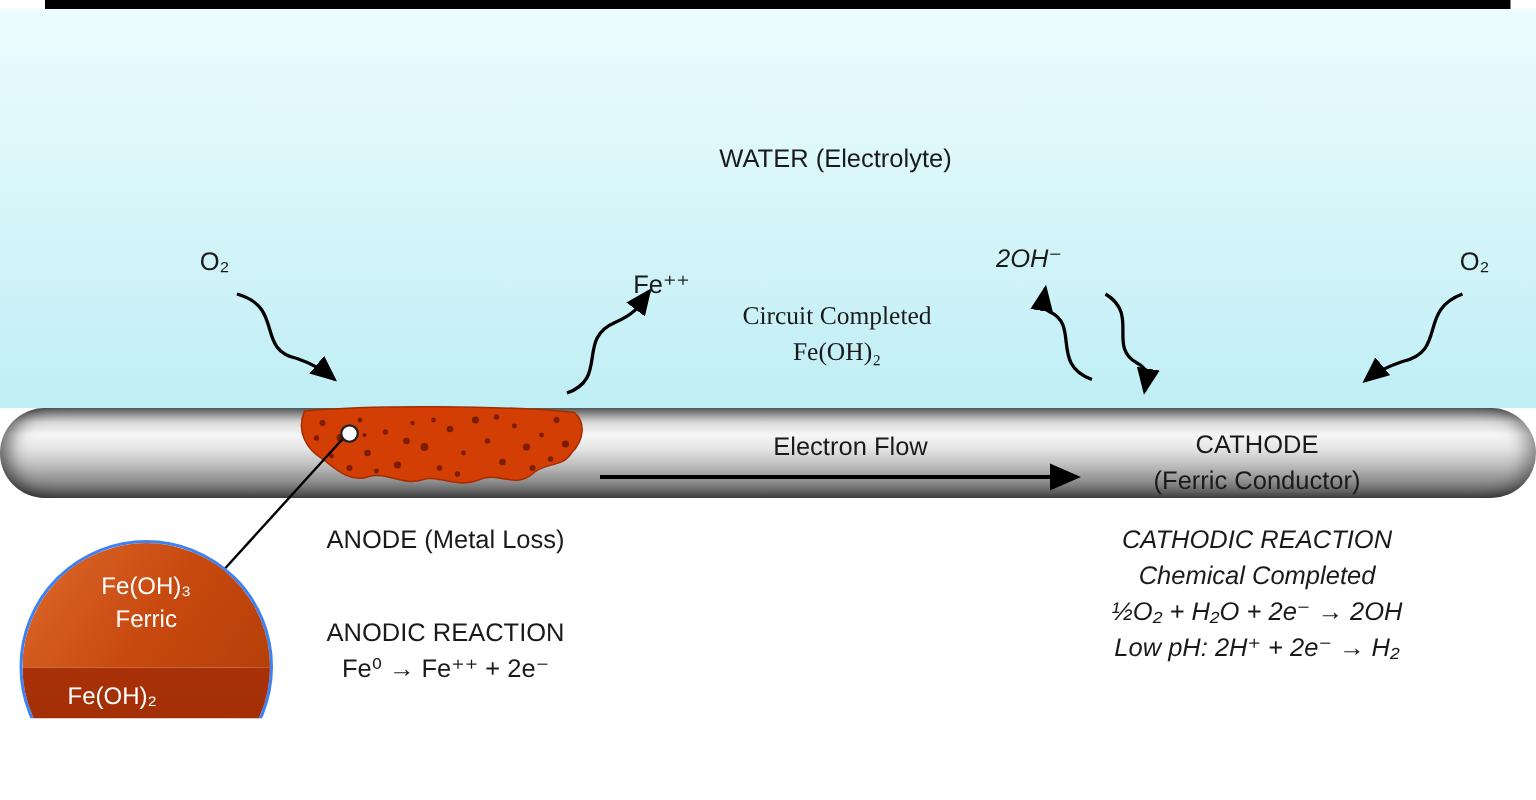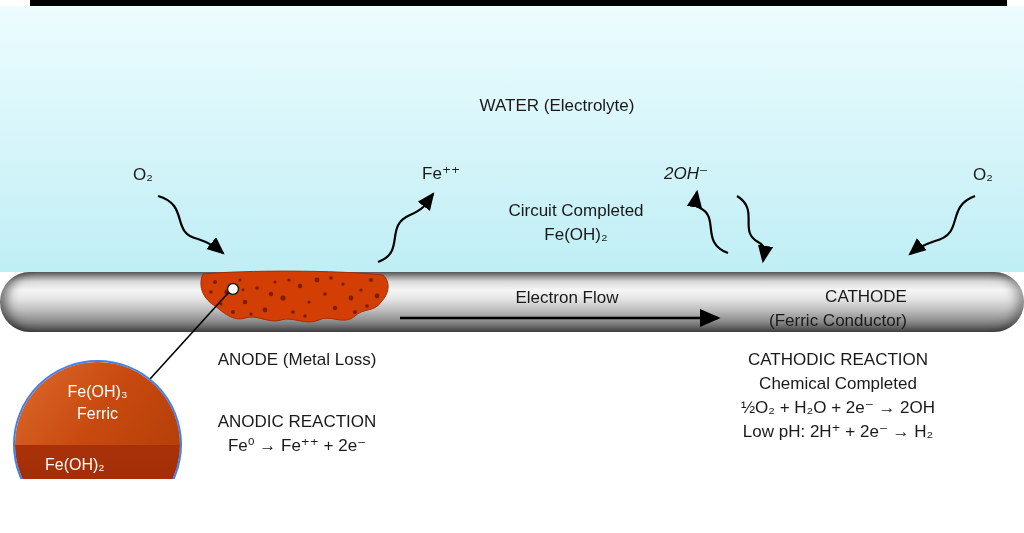--- a/index.html
+++ b/index.html
@@ -82,43 +82,43 @@
     <path d="M 728 253 C 700 243, 720 217, 700 208 C 690 203, 696 198, 697 192" fill="none" stroke="#000" stroke-width="2.2" marker-end="url(#ah)"></path>
     <path d="M 737 196 C 760 210, 738 231, 758 242 C 769 248, 764 255, 763 261" fill="none" stroke="#000" stroke-width="2.2" marker-end="url(#ah)"></path>
     <path d="M 975 196 C 945 207, 965 234, 935 241 C 923 245, 916 249, 910 254" fill="none" stroke="#000" stroke-width="2.2" marker-end="url(#ah)"></path>
     <path d="M 400 318 L 718 318" fill="none" stroke="#000" stroke-width="2.6" marker-end="url(#ah)"></path>
     <line x1="150" y1="379" x2="229" y2="292" stroke="#000" stroke-width="1.6"></line>
     <circle cx="233" cy="289" r="5.5" fill="#fff" stroke="#222" stroke-width="1.5"></circle>
   </svg>
 
   <div class="lbl" style="left:557px;top:96px;">WATER (Electrolyte)</div>
   <div class="lbl" style="left:143px;top:165px;">O₂</div>
-  <div class="lbl" style="left:441px;top:163px;">Fe⁺⁺</div>
+  <div class="lbl" style="left:441px;top:180px;">Fe⁺⁺</div>
   <div class="lbl" style="left:686px;top:163px;font-style:italic;">2OH⁻</div>
   <div class="lbl" style="left:983px;top:165px;">O₂</div>
-  <div class="block" style="left:576px;top:199px;">
+  <div class="block" style="left:558px;top:199px;font-family:Liberation Serif, serif;">
     <div>Circuit Completed</div>
     <div>Fe(OH)₂</div>
   </div>
 
   <div class="lbl" style="left:559px;top:288px;padding-left:16px;">Electron Flow</div>
-  <div class="block" style="left:838px;top:285px;text-align:right;">
+  <div class="block" style="left:838px;top:285px;">
     <div>CATHODE</div>
     <div>(Ferric Conductor)</div>
   </div>
 
   <div class="block" style="left:297px;top:348px;">
     <div>ANODE (Metal Loss)</div>
   </div>
   <div class="block" style="left:297px;top:410px;">
     <div>ANODIC REACTION</div>
     <div>Fe⁰ → Fe⁺⁺ + 2e⁻</div>
   </div>
 
-  <div class="block" style="left:838px;top:348px;">
+  <div class="block" style="left:838px;top:348px;font-style:italic;">
     <div>CATHODIC REACTION</div>
     <div>Chemical Completed</div>
     <div>½O₂ + H₂O + 2e⁻ → 2OH</div>
     <div>Low pH: 2H⁺ + 2e⁻ → H₂</div>
   </div>
 
   <div class="inset-circle">
     <div class="inset-top">
       <div class="inset-text">Fe(OH)₃</div>
       <div class="inset-text">Ferric</div>

